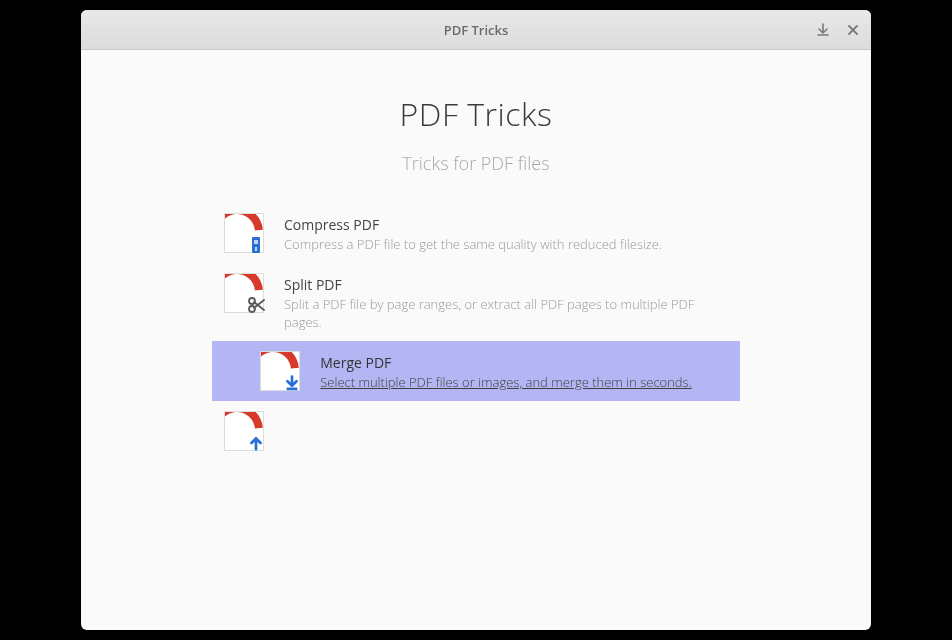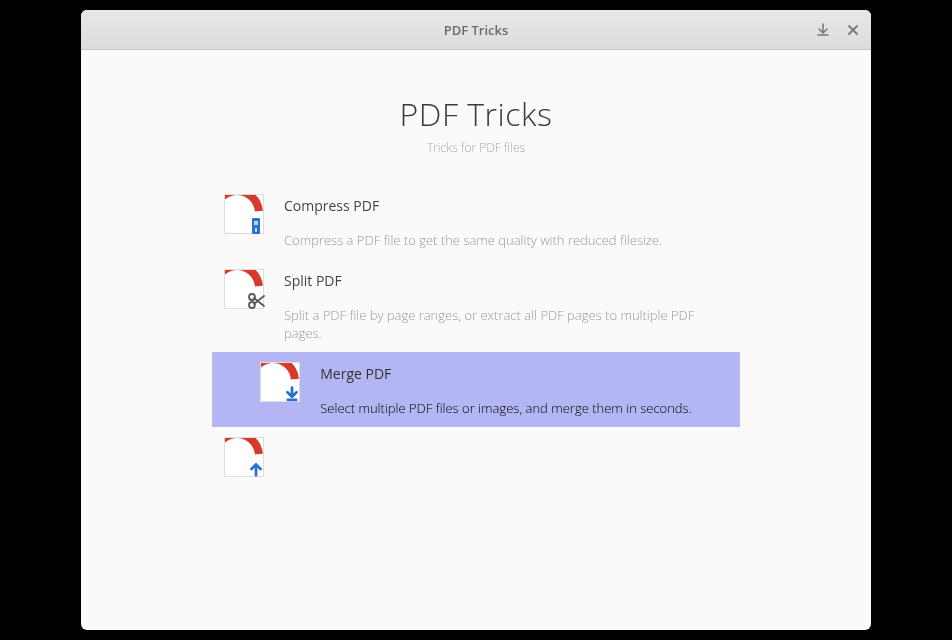--- a/index.html
+++ b/index.html
@@ -59,24 +59,24 @@
       flex-direction: column;
       align-items: center;
     }
     .app-title {
       font-size: 32px;
       font-weight: 300;
       color: #3a3a3a;
       letter-spacing: 0.5px;
     }
     .app-subtitle {
-      font-size: 12px;
+      font-size: 18px;
       font-weight: 300;
       color: #a8a8a8;
-      margin-top: 4px;
+      margin-top: 16px;
     }
     .list {
       margin-top: 28px;
       width: 528px;
       display: flex;
       flex-direction: column;
     }
     .item {
       display: flex;
       align-items: flex-start;
@@ -120,35 +120,35 @@
       height: 20px;
       bottom: -2px;
       right: -2px;
       display: flex;
       align-items: center;
       justify-content: center;
     }
     .item-text {
       display: flex;
       flex-direction: column;
-      gap: 16px;
+      gap: 1px;
       padding-top: 2px;
     }
     .item-title {
       font-size: 14px;
       font-weight: 400;
       color: #444;
     }
     .item.selected .item-title { color: #333; }
     .item-desc {
       font-size: 13px;
       color: #999;
       font-weight: 300;
     }
-    .item.selected .item-desc { color: #000000; }
+    .item.selected .item-desc { color: #404040; text-decoration: underline; }
   </style>
 </head>
 <body>
 
 <div class="window">
   <div class="titlebar">
     <span class="titlebar-title">PDF Tricks</span>
     <div class="titlebar-controls">
       <div class="titlebar-btn">
         <svg width="14" height="14" viewBox="0 0 14 14">

